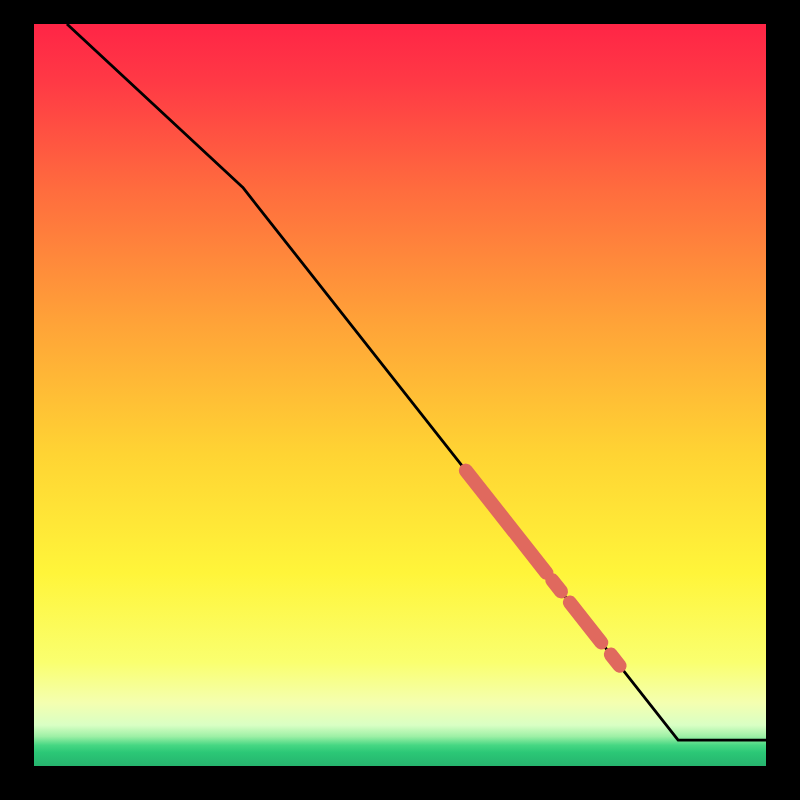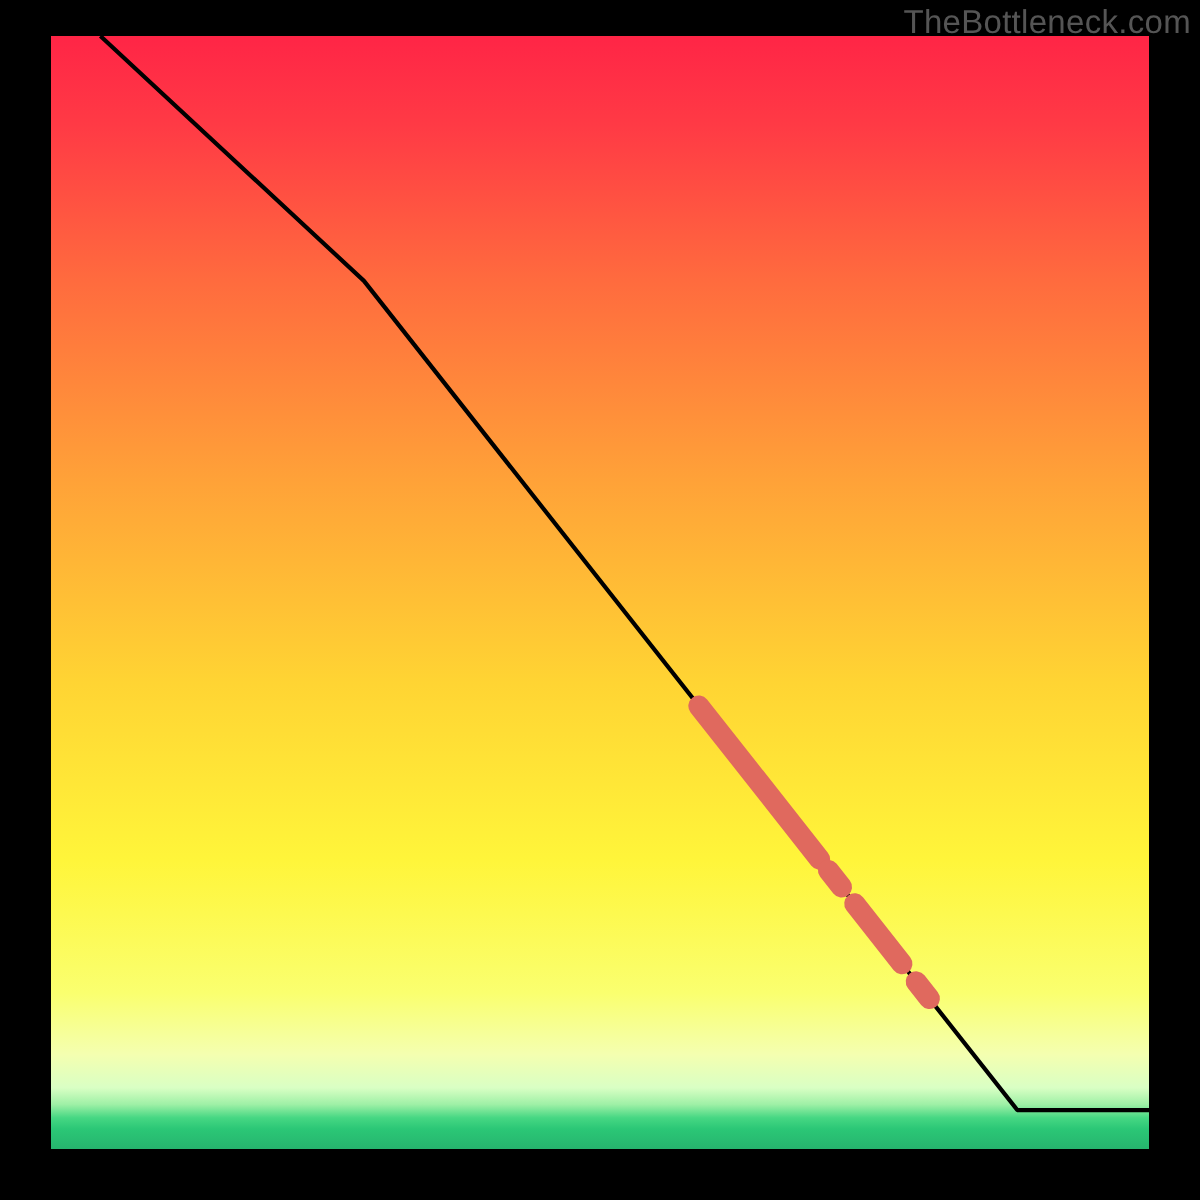--- a/index.html
+++ b/index.html
@@ -53,14 +53,13 @@
           <stop offset="100%" stop-color="#26b46e"></stop>
         </linearGradient>
       </defs>
       <rect x="34" y="24" width="732" height="742" fill="url(#grad)"></rect>
       <path d="M66.94 24.00 L242.62 187.24 L678.16 740.03 L766.00 740.03" fill="none" stroke="#000000" stroke-width="2.8" stroke-linejoin="round"></path>
       <line x1="465.88" y1="470.60" x2="546.40" y2="572.80" stroke="#e0695e" stroke-width="14" stroke-linecap="round"></line>
       <line x1="552.26" y1="580.23" x2="561.04" y2="591.38" stroke="#e0695e" stroke-width="14" stroke-linecap="round"></line>
       <line x1="569.82" y1="602.53" x2="601.30" y2="642.48" stroke="#e0695e" stroke-width="14" stroke-linecap="round"></line>
       <line x1="610.82" y1="654.56" x2="619.60" y2="665.71" stroke="#e0695e" stroke-width="14" stroke-linecap="round"></line>
     </svg>
-  <div class="watermark">TheBottleneck.com</div>
 </div>
 
 </body></html>

